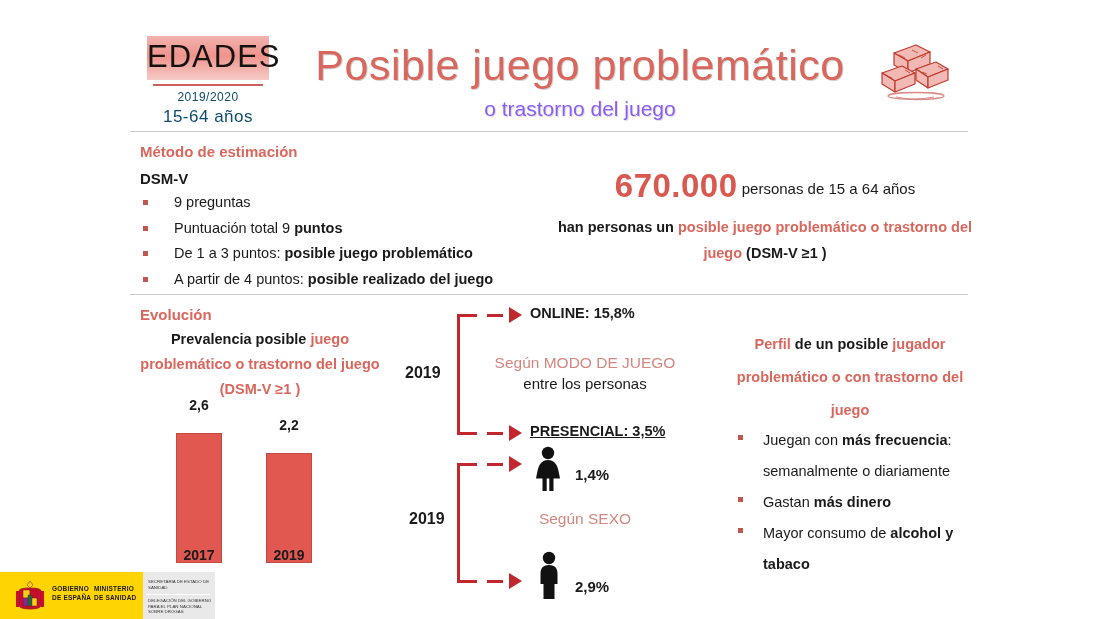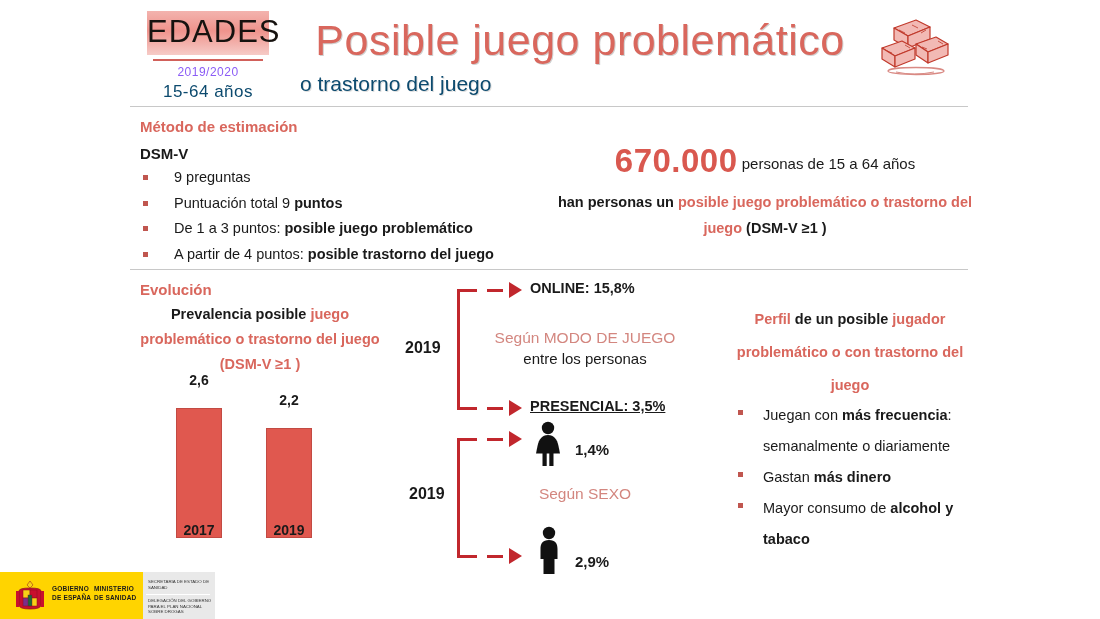--- a/index.html
+++ b/index.html
@@ -1,45 +1,45 @@
 <!DOCTYPE html>
 <html><head>
 <meta charset="utf-8">
 <style>
   html,body{margin:0;padding:0;}
   body{
     width:1100px;height:619px;background:#ffffff;
     font-family:"Liberation Sans",sans-serif;
     position:relative;overflow:hidden;color:#1a1a1a;
   }
-  .stage{position:absolute;inset:0;}
+  .stage{position:absolute;inset:0;margin-top:25px;}
 
   
   #edades-logo{position:absolute;left:147px;top:9px;width:122px;height:90px;text-align:center;}
   #edades-band{
     position:absolute;left:0;top:2px;width:122px;height:44px;
     background:linear-gradient(180deg,#f3b3ae 0%,#ef938c 45%,#f6cbc7 100%);
   }
   #edades-word{
     position:relative;font-size:31px;letter-spacing:1px;color:#16120f;
     line-height:46px;font-family:"Liberation Sans",sans-serif;
   }
   #edades-rule{position:absolute;left:6px;top:50px;width:110px;height:2px;background:#d1605a;}
-  #edades-sub1{position:absolute;left:0;top:56px;width:122px;font-size:12px;color:#8b5cf6;letter-spacing:.5px;}
+  #edades-sub1{position:absolute;left:0;top:56px;width:122px;font-size:12px;color:#0c4a6e;letter-spacing:.5px;}
   #edades-sub2{position:absolute;left:0;top:73px;width:122px;font-size:17px;color:#0c4a6e;letter-spacing:.5px;}
 
   
   #title-main{
     position:absolute;left:300px;top:16px;width:560px;text-align:center;
     font-size:43px;color:#d9675d;letter-spacing:.5px;
     text-shadow:1px 1px 0 rgba(170,170,170,.55);
   }
   #title-sub{
-    position:absolute;left:300px;top:72px;width:560px;text-align:left;
-    font-size:21px;color:#0c4a6e;
+    position:absolute;left:300px;top:72px;width:560px;text-align:center;
+    font-size:21px;color:#8b5cf6;
     text-shadow:1px 1px 0 rgba(190,190,190,.5);
   }
 
   
   #dice-logo{position:absolute;left:872px;top:14px;width:80px;height:66px;}
 
   
   .hrule{position:absolute;height:1px;background:#c8c8c8;}
   #rule-top{left:130px;top:106px;width:838px;}
   #rule-mid{left:130px;top:269px;width:838px;}
@@ -151,21 +151,21 @@
     <div class="li">
       <span class="sqbullet"></span>
       <span>Puntuación total 9 </span><span class="b">puntos</span>
     </div>
     <div class="li">
       <span class="sqbullet"></span>
       <span>De 1 a 3 puntos: </span><span class="b">posible juego problemático</span>
     </div>
     <div class="li">
       <span class="sqbullet"></span>
-      <span>A partir de 4 puntos: </span><span class="b">posible trastorno del juego</span>
+      <span>A partir de 4 puntos: </span><span class="b">posible realizado del juego</span>
     </div>
   </div>
 
   <div id="figure-wrap">
     <div id="figure-line1">
       <span id="big-number">670.000</span><span> personas de 15 a  64 años</span>
     </div>
     <div id="figure-line2">
       <span>han personas un </span><span class="accent">posible juego problemático o trastorno del juego</span><span> (DSM-V ≥1 )</span>
     </div>

